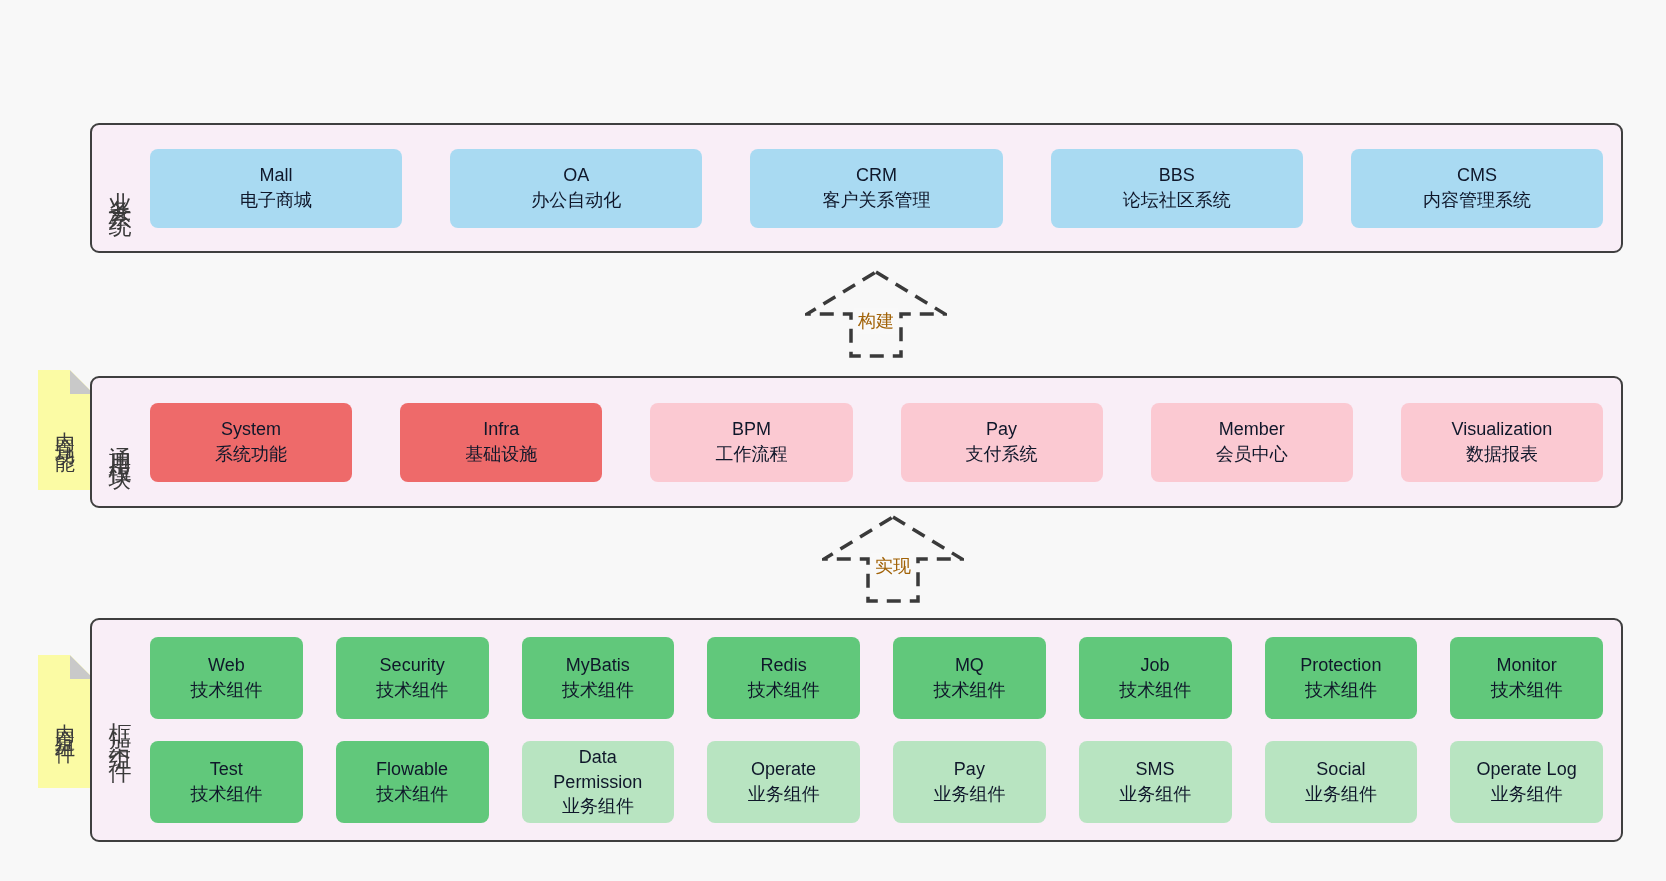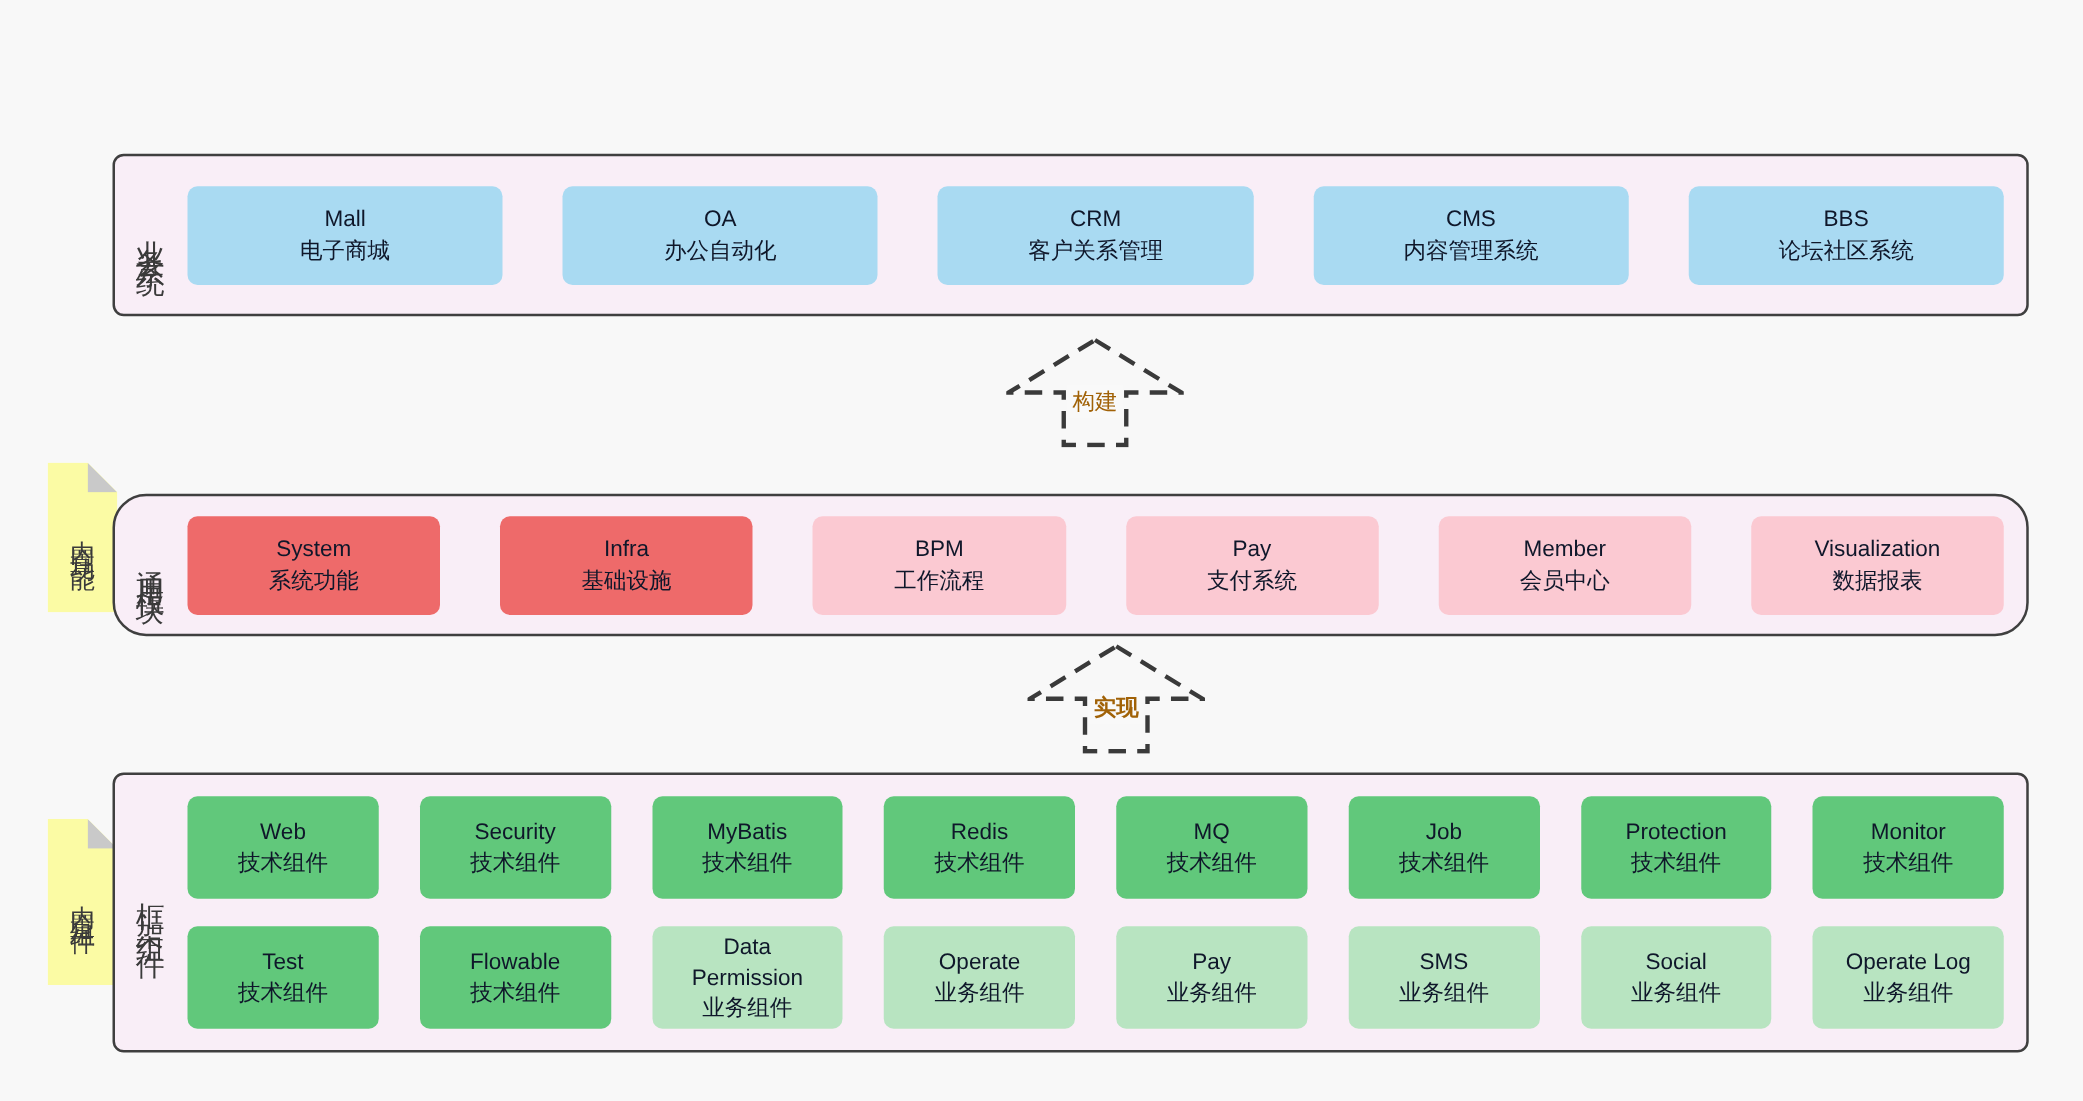--- a/index.html
+++ b/index.html
@@ -59,48 +59,48 @@
     <div class="sticky-text">内置组件</div>
   </div>
 
   <div class="section" style="top:123px;height:130px;">
     <div class="section-label">业务系统</div>
     <div class="section-content">
         <div class="row">
           <div class="box c-blue"><div class="box-name">Mall</div><div class="box-desc">电子商城</div></div>
           <div class="box c-blue"><div class="box-name">OA</div><div class="box-desc">办公自动化</div></div>
           <div class="box c-blue"><div class="box-name">CRM</div><div class="box-desc">客户关系管理</div></div>
+          <div class="box c-blue"><div class="box-name">BBS</div><div class="box-desc">论坛社区系统</div></div>
           <div class="box c-blue"><div class="box-name">CMS</div><div class="box-desc">内容管理系统</div></div>
-          <div class="box c-blue"><div class="box-name">BBS</div><div class="box-desc">论坛社区系统</div></div>
         </div>
       </div>
   </div>
 
   <div class="arrow" style="left:805px;top:270px;">
     <svg viewBox="0 0 142 88">
       <polygon points="71,2 140,44 96,44 96,86 46,86 46,44 2,44" fill="none" stroke="#3a3a3a" stroke-width="3.5" stroke-dasharray="14 9" stroke-linejoin="miter"></polygon>
     </svg>
     <div class="arrow-label">构建</div>
   </div>
 
-  <div class="section" style="top:395px;height:114px;border-radius:27px;">
+  <div class="section" style="top:376px;height:132px;">
     <div class="section-label">通用模块</div>
     <div class="section-content">
         <div class="row">
           <div class="box c-red"><div class="box-name">System</div><div class="box-desc">系统功能</div></div>
           <div class="box c-red"><div class="box-name">Infra</div><div class="box-desc">基础设施</div></div>
           <div class="box c-pink"><div class="box-name">BPM</div><div class="box-desc">工作流程</div></div>
           <div class="box c-pink"><div class="box-name">Pay</div><div class="box-desc">支付系统</div></div>
           <div class="box c-pink"><div class="box-name">Member</div><div class="box-desc">会员中心</div></div>
           <div class="box c-pink"><div class="box-name">Visualization</div><div class="box-desc">数据报表</div></div>
         </div>
       </div>
   </div>
 
-  <div class="arrow" style="left:822px;top:515px;font-weight:bold;">
+  <div class="arrow" style="left:822px;top:515px;">
     <svg viewBox="0 0 142 88">
       <polygon points="71,2 140,44 96,44 96,86 46,86 46,44 2,44" fill="none" stroke="#3a3a3a" stroke-width="3.5" stroke-dasharray="14 9" stroke-linejoin="miter"></polygon>
     </svg>
     <div class="arrow-label">实现</div>
   </div>
 
   <div class="section" style="top:618px;height:224px;">
     <div class="section-label label-spread">框架组件</div>
     <div class="section-content">
         <div class="row row-8">

